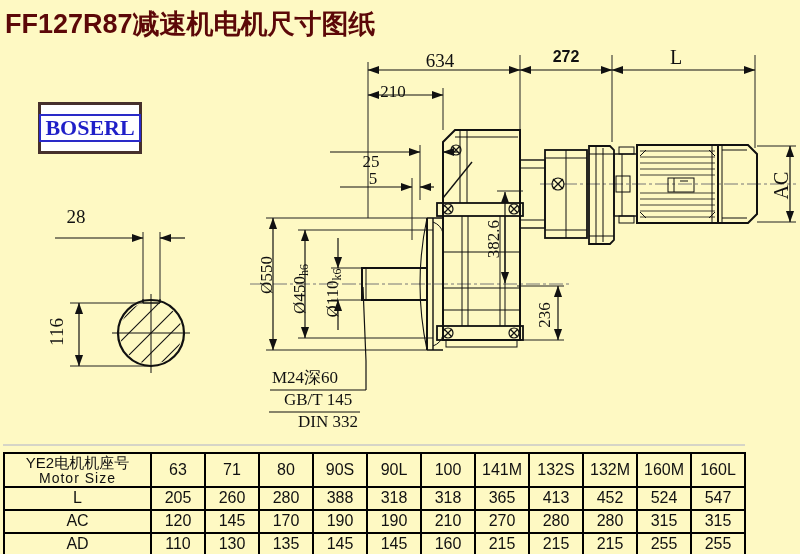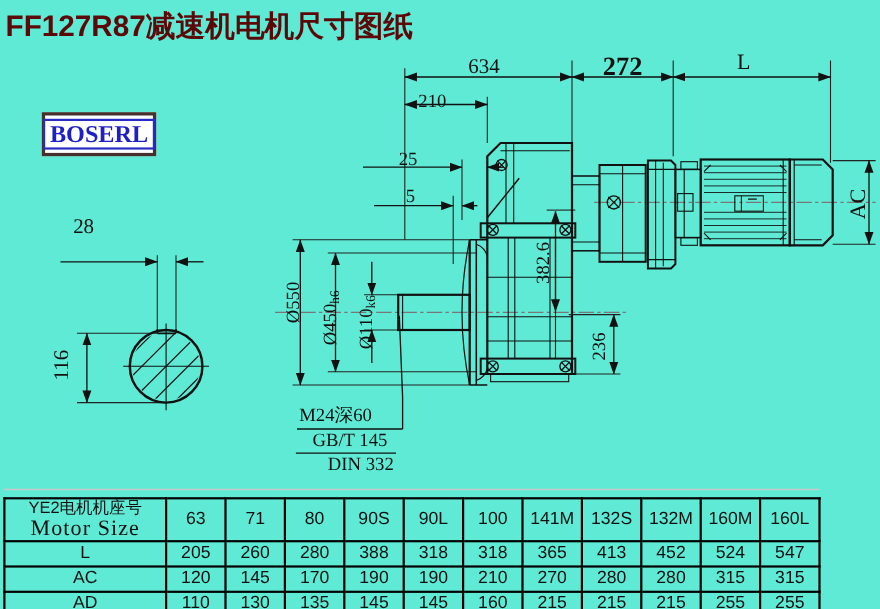--- a/index.html
+++ b/index.html
@@ -1,41 +1,41 @@
 <!DOCTYPE html>
 <html><head>
 <meta charset="utf-8">
 <style>
   html,body{margin:0;padding:0;background:#fff;}
-  .stage{position:relative;width:800px;height:554px;background:#5eead4;overflow:hidden;
+  .stage{position:relative;width:800px;height:554px;background:#fef9c3;overflow:hidden;
          font-family:"Liberation Sans",sans-serif;}
   .stage svg{position:absolute;left:0;top:0;z-index:1;}
   .lbl{position:absolute;z-index:2;color:#111;white-space:nowrap;
        font-family:"Liberation Serif",serif;font-size:17px;text-align:center;}
   .rot{transform:rotate(-90deg);transform-origin:center center;}
   .suf{font-size:12px;position:relative;top:3px;}
   #title{position:absolute;left:5px;top:6px;z-index:2;font-size:27px;font-weight:bold;
          color:#5c0808;font-family:"Liberation Sans",sans-serif;letter-spacing:0px;}
-  #logo{position:absolute;left:38px;top:102px;width:104px;height:40px;z-index:2;
+  #logo{position:absolute;left:38px;top:102px;width:104px;height:52px;z-index:2;
         border:3px solid #46302c;background:#fff;box-sizing:border-box;
         display:flex;align-items:center;justify-content:center;}
   #logo .inner{border:2px solid #2a2ac8;padding:0 4px;line-height:24px;
         font-family:"Liberation Serif",serif;font-weight:bold;font-size:22px;color:#1f1fc8;}
-  #d272{font-family:Liberation Serif, serif;font-weight:bold;font-size:24px;}
+  #d272{font-family:Liberation Sans, sans-serif;font-weight:bold;font-size:16px;}
   #dL,#dAC{font-size:20px;}
   #d28,#d116,#d634{font-size:19px;}
   
   #spec{position:absolute;left:3px;top:452px;z-index:2;border-collapse:collapse;
         table-layout:fixed;width:742px;}
   #spec td{border:2px solid #000;text-align:center;vertical-align:middle;
         font-size:16px;color:#111;padding:0;line-height:1.05;}
   #spec tr.hdr td{height:32px;}
   #spec tr.datarow td{height:21px;}
   .hcn{font-size:15px;}
-  .hen{font-size:20px;font-family:Liberation Serif, serif;letter-spacing:1px;}
+  .hen{font-size:14px;font-family:Liberation Sans, sans-serif;letter-spacing:1px;}
 </style>
 </head>
 <body>
 
 <div class="stage">
 
   <div id="title">FF127R87减速机电机尺寸图纸</div>
 
   <div id="logo">
     <span class="inner">BOSERL</span>
@@ -196,29 +196,29 @@
       </g>
     </g>
 
     <path d="M3,445 H745" stroke="#c9c9c9" stroke-width="1.5"></path>
   </svg>
 
   <span class="lbl" id="d634" style="left:408px;top:50px;width:64px;">634</span>
   <span class="lbl" id="d272" style="left:534px;top:48px;width:64px;">272</span>
   <span class="lbl" id="dL" style="left:648px;top:46px;width:56px;">L</span>
   <span class="lbl" style="left:371px;top:82px;width:44px;">210</span>
-  <span class="lbl" style="left:356px;top:135px;width:30px;">25</span>
+  <span class="lbl" style="left:356px;top:152px;width:30px;">25</span>
   <span class="lbl" style="left:362px;top:169px;width:22px;">5</span>
   <span class="lbl rot" id="dAC" style="left:766px;top:174px;width:30px;">AC</span>
   <span class="lbl rot" style="left:471px;top:229px;width:46px;">382.6</span>
   <span class="lbl rot" style="left:529px;top:305px;width:32px;">236</span>
   <span class="lbl rot" style="left:244px;top:265px;width:46px;">Ø550</span>
   <span class="lbl rot" style="left:269px;top:279px;width:62px;"><span>Ø450</span><span class="suf">h6</span></span>
   <span class="lbl rot" style="left:302px;top:283px;width:62px;"><span>Ø110</span><span class="suf">k6</span></span>
-  <span class="lbl" id="d28" style="left:58px;top:196px;width:36px;">28</span>
+  <span class="lbl" id="d28" style="left:58px;top:206px;width:36px;">28</span>
   <span class="lbl rot" id="d116" style="left:41px;top:321px;width:32px;">116</span>
   <span class="lbl" style="left:272px;top:366px;text-align:right;">M24深60</span>
   <span class="lbl" style="left:284px;top:390px;text-align:center;">GB/T 145</span>
   <span class="lbl" style="left:270px;top:412px;text-align:left;margin-left:28px;">DIN 332</span>
 
   <table id="spec">
     <colgroup>
       <col style="width:147px;">
       <col style="width:54px;">
         <col style="width:54px;">

